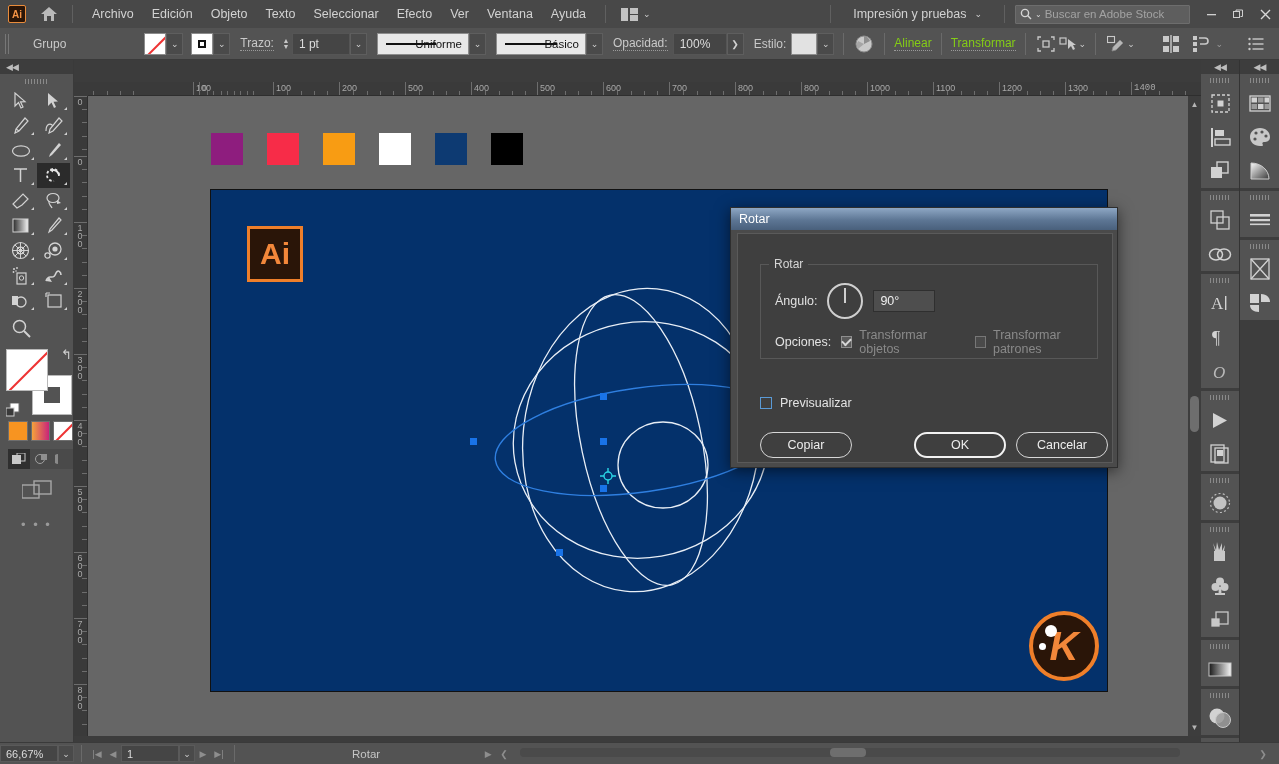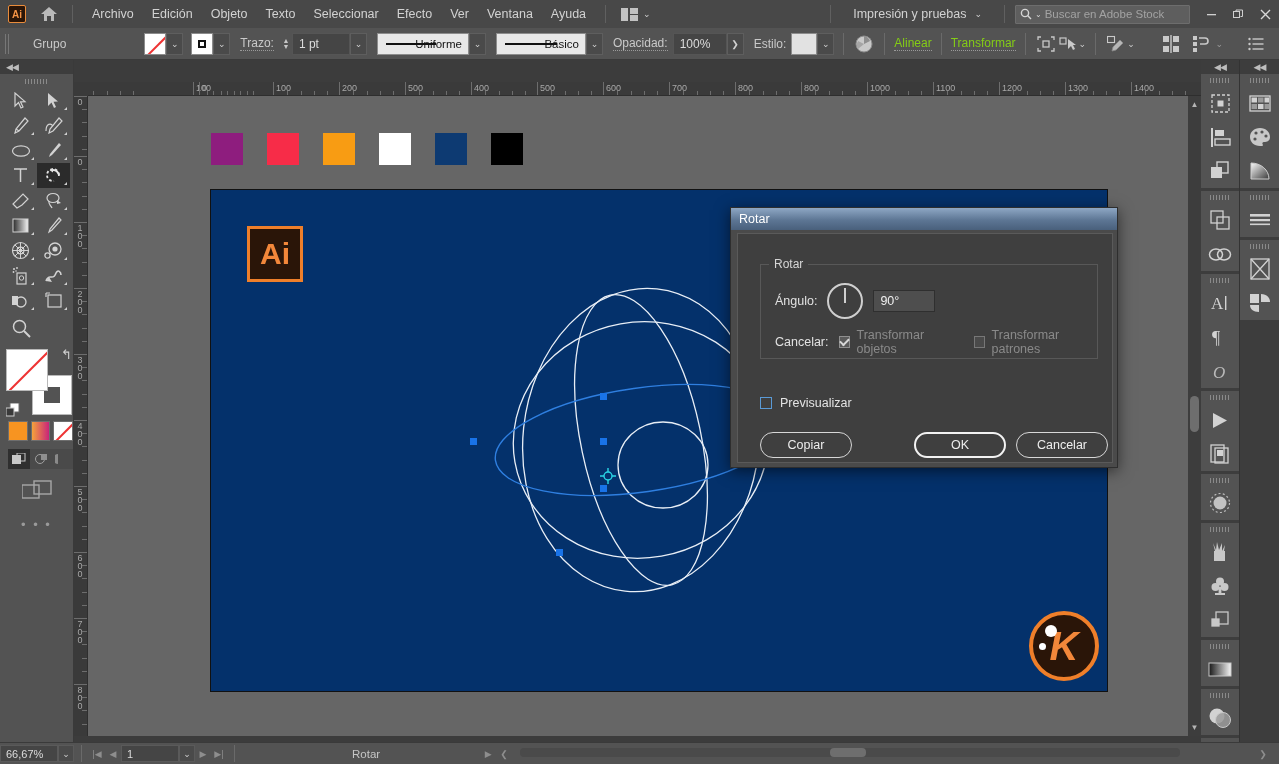--- a/index.html
+++ b/index.html
@@ -667,21 +667,21 @@
         <div class="tick" style="left: 952.6px; top: 9px; width: 1px; height: 5px;"></div>
         <div class="tick" style="left: 965.9px; top: 9px; width: 1px; height: 5px;"></div>
         <div class="tick" style="left: 979.2px; top: 9px; width: 1px; height: 5px;"></div>
         <div class="tick" style="left: 991px; top: 0px; width: 1px; height: 14px;"></div>
         <div class="rlabel" style="left: 994px; top: 2px;">1300</div>
         <div class="tick" style="left: 1005.3px; top: 9px; width: 1px; height: 5px;"></div>
         <div class="tick" style="left: 1018.6px; top: 9px; width: 1px; height: 5px;"></div>
         <div class="tick" style="left: 1031.9px; top: 9px; width: 1px; height: 5px;"></div>
         <div class="tick" style="left: 1045.2px; top: 9px; width: 1px; height: 5px;"></div>
         <div class="tick" style="left: 1057px; top: 0px; width: 1px; height: 14px;"></div>
-        <div class="rlabel" style="left: 1060px; top: 2px;">1400</div>
+        <div class="rlabel" style="left: 1060px; top: 2px; font-family: Liberation Mono, monospace;">1400</div>
         <div class="tick" style="left: 1071.3px; top: 9px; width: 1px; height: 5px;"></div>
         <div class="tick" style="left: 1084.6px; top: 9px; width: 1px; height: 5px;"></div>
         <div class="tick" style="left: 1097.9px; top: 9px; width: 1px; height: 5px;"></div>
         <div class="tick" style="left: 1111.2px; top: 9px; width: 1px; height: 5px;"></div>
       </div>
   </div>
   <div class="vruler">
     <div id="vticks">
         <div class="tick" style="left: 0px; top: 0px; width: 14px; height: 1px;"></div>
         <div class="vlabel" style="left: 1px; top: 2px;">0</div>
@@ -1050,21 +1050,21 @@
       <div class="fieldset">
         <span class="fs-legend">Rotar</span>
 
         <div class="dlg-row" style="left:14px;top:18px;gap:10px;">
           <span style="color:#e2e2e2;font-size:12.5px;">Ángulo:</span>
           <div class="angle-dial"></div>
           <div class="dlg-input">90°</div>
         </div>
 
         <div class="dlg-row" style="left:14px;top:63px;gap:7px;">
-          <span style="color:#e2e2e2;font-size:12.5px;margin-right:3px;">Cancelar:</span>
+          <span style="color:#e2e2e2;font-size:12.5px;margin-right:3px;">Opciones:</span>
           <span class="chk on"></span>
           <span class="dis" style="font-size:12.5px;">Transformar objetos</span>
           <span style="width:6px;display:inline-block;"></span>
           <span class="chk" style="border-color:#777;background:#4a4a4a;"></span>
           <span class="dis" style="font-size:12.5px;">Transformar patrones</span>
         </div>
       </div>
 
       <div class="dlg-row" style="left:22px;top:162px;gap:8px;">
         <span class="chk blue"></span>

